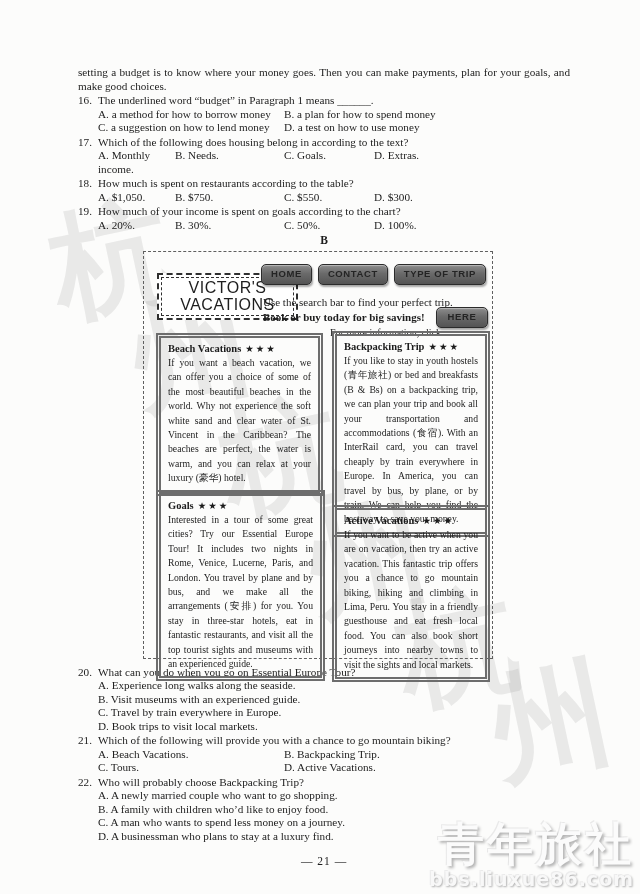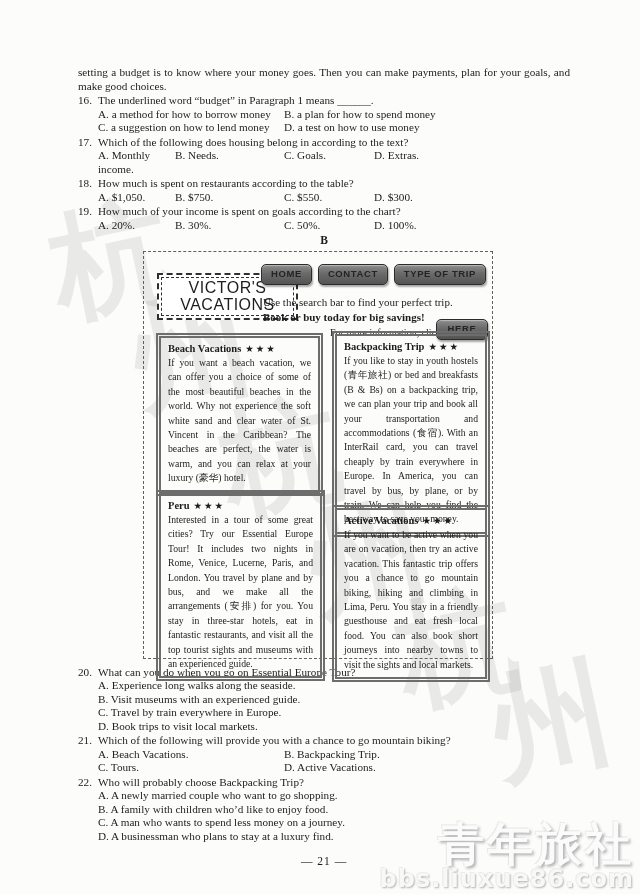--- a/index.html
+++ b/index.html
@@ -18,21 +18,21 @@
   }
   .wm-site{
     position:absolute;right:6px;bottom:4px;z-index:3;text-align:right;
     font-family:"DejaVu Sans", sans-serif;font-weight:bold;pointer-events:none;
   }
   .wm-site-cn{
     font-size:46px;line-height:48px;letter-spacing:3px;color:#fbfbfb;
     text-shadow:2px 2px 3px #b2b2b2, -1px -1px 0 #e9e9e9;
   }
   .wm-site-url{
-    font-size:24px;line-height:22px;letter-spacing:1px;color:#f8f8f8;
+    font-size:19px;line-height:22px;letter-spacing:1px;color:#f8f8f8;
     text-shadow:1px 1px 2px #b2b2b2, -1px -1px 0 #ededed;
   }
 
   
   .content{position:absolute;left:78px;top:66px;width:492px;z-index:1;
     font-size:11.2px;line-height:13.5px;}
   .passage{text-align:justify;}
   .qrow{display:flex;margin-top:1px;}
   .qnum{flex:0 0 20px;}
   .qtext{flex:1;}
@@ -66,21 +66,21 @@
     background:linear-gradient(180deg,#8d8d8d 0%,#6a6a6a 45%,#545454 100%);
     border:1px solid #2b2b2b;
     color:#242424;font-family:"Liberation Sans", sans-serif;font-weight:bold;
     font-size:9.5px;letter-spacing:.6px;
     display:flex;align-items:center;justify-content:center;padding:0 9px;
     box-shadow:inset 0 1px 1px rgba(255,255,255,.4), 1px 2px 2px rgba(0,0,0,.35);
   }
   .tag1{position:absolute;left:119px;top:44px;font-size:11px;}
   .tag2{position:absolute;left:119px;top:59px;font-size:11px;font-weight:bold;}
   .info{position:absolute;left:186px;top:74px;font-size:10px;}
-  .here{position:absolute;left:292px;top:67px;width:52px;text-align:right;}
+  .here{position:absolute;left:292px;top:55px;width:52px;text-align:right;}
 
   .sec{
     position:absolute;box-sizing:border-box;border:5px double #6d6d6d;
     padding:4px 7px 5px 7px;background:transparent;
     font-size:9.7px;line-height:14.4px;text-align:justify;
   }
   .sec-title{font-weight:bold;font-size:10.5px;text-align:left;}
   .sec-stars{margin-left:4px;letter-spacing:2px;font-family:"DejaVu Sans",sans-serif;font-size:9.5px;}
   .sec-beach{left:12px;top:81px;width:167px;}
   .sec-backpack{left:188px;top:79px;width:158px;}
@@ -178,21 +178,21 @@
 
     <div class="sec sec-backpack">
       <div class="sec-title">
         <span>Backpacking Trip</span><span class="sec-stars">★★★</span>
       </div>
       <div>If you like to stay in youth hostels (青年旅社) or bed and breakfasts (B &amp; Bs) on a backpacking trip, we can plan your trip and book all your transportation and accommodations (食宿). With an InterRail card, you can travel cheaply by train everywhere in Europe. In America, you can travel by bus, by plane, or by train. We can help you find the best way to save your money.</div>
     </div>
 
     <div class="sec sec-tours">
       <div class="sec-title">
-        <span>Peru</span><span class="sec-stars">★★★</span>
+        <span>Goals</span><span class="sec-stars">★★★</span>
       </div>
       <div>Interested in a tour of some great cities? Try our Essential Europe Tour! It includes two nights in Rome, Venice, Lucerne, Paris, and London. You travel by plane and by bus, and we make all the arrangements (安排) for you. You stay in three-star hotels, eat in fantastic restaurants, and visit all the top tourist sights and museums with an experienced guide.</div>
     </div>
 
     <div class="sec sec-active">
       <div class="sec-title">
         <span>Active Vacations</span><span class="sec-stars">★★★</span>
       </div>
       <div>If you want to be active when you are on vacation, then try an active vacation. This fantastic trip offers you a chance to go mountain biking, hiking and climbing in Lima, Peru. You stay in a friendly guesthouse and eat fresh local food. You can also book short journeys into nearby towns to visit the sights and local markets.</div>
     </div>

